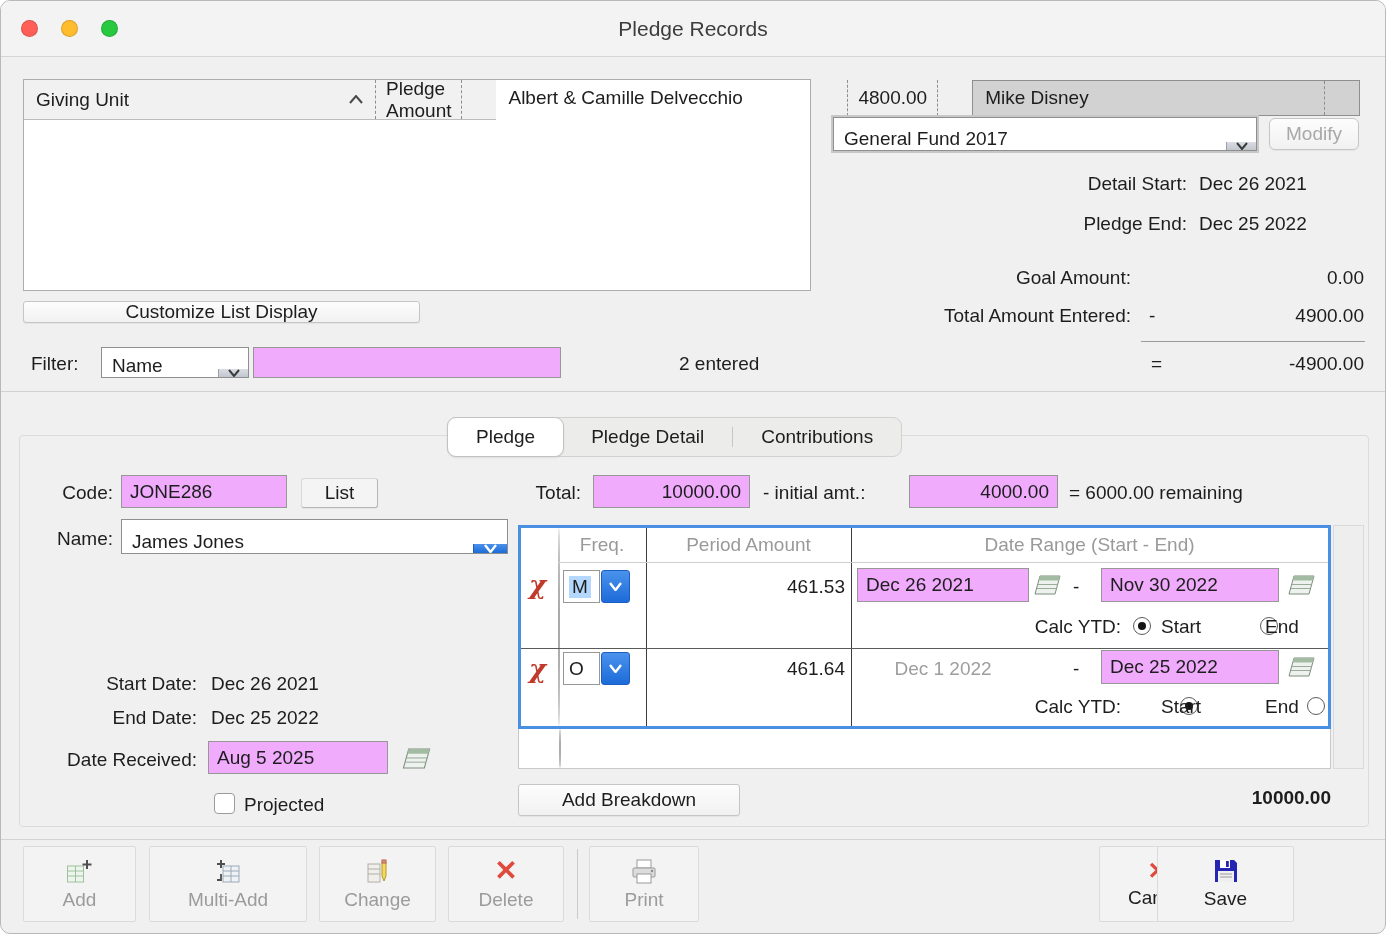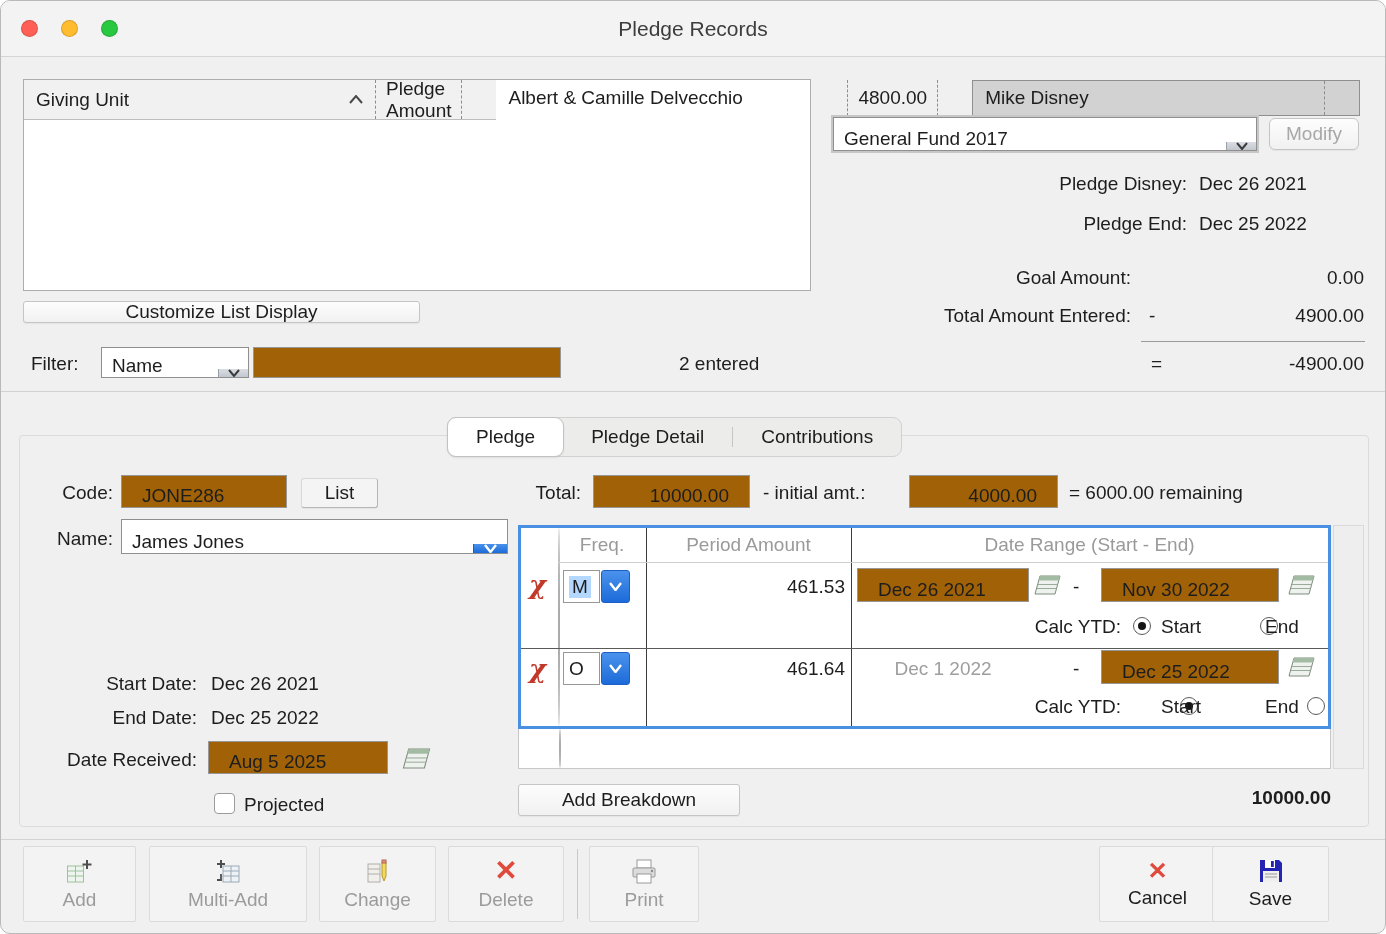--- a/index.html
+++ b/index.html
@@ -16,21 +16,21 @@
   
   .gtable{background:#fff;border:1px solid #adadad;display:flex;flex-direction:row}
   .grow{display:flex;align-items:center;height:36px}
   .grow .c1{width:352px;padding:0 12px;border-right:1px dashed #8d8d8d;height:100%;display:flex;align-items:center;position:relative;white-space:nowrap}
   .grow .c2{flex:1;padding:0 10px;border-right:1px dashed #8d8d8d;height:100%;display:flex;align-items:center;justify-content:flex-end}
   .grow .c3{width:34px;height:100%}
   .ghead{height:40px;background:#f2f1f1;border-bottom:1px solid #bdbdbd}
   .grow.sel{background:#d2d2d2}
   .grow.alt{background:#f8f7f7}
   
-  .tb{background:#a16207;border:1px solid #979797;display:flex;align-items:flex-end;padding:0 20px;font-size:19px;white-space:nowrap}
+  .tb{background:#f0abfc;border:1px solid #979797;display:flex;align-items:center;padding:0 8px;font-size:19px;white-space:nowrap}
   .tb.right{justify-content:flex-end}
   .sel{background:#fff;border:1px solid #8f8f8f;display:flex;align-items:flex-end}
   .sel .txt{flex:1;display:flex;align-items:center;padding:0 10px;white-space:nowrap;overflow:hidden}
   .chevseg{width:30px;display:flex;align-items:center;justify-content:center;border-left:1px solid #9aa0a8;background:linear-gradient(#dadde3,#c2c7cf)}
   .chevseg.blue{background:linear-gradient(#4a92ec,#1c6bd9);border-left:1px solid #1b5fc4}
   .btn{display:flex;align-items:center;justify-content:center;background:linear-gradient(#fdfdfd,#f2f1f1);border:1px solid #c6c5c5;border-radius:3px;font-size:19px;color:#1d1d1d;box-shadow:0 1px 1px rgba(0,0,0,.05);cursor:default}
   .btn.disabled{color:#a8a8a8;border-radius:6px}
   .rlabel{text-align:right;white-space:nowrap}
   .num{text-align:right;white-space:nowrap}
   
@@ -129,21 +129,21 @@
   <div class="sel abs" style="left:832px;top:116px;width:424px;height:34px;box-shadow:0 0 0 2px #c8c7c7">
     <span class="txt">General Fund 2017</span>
     <span class="chevseg">
         <svg width="12" height="8" viewBox="0 0 12 8">
           <polyline points="1,1 6,7 11,1" fill="none" stroke="#3c3c3c" stroke-width="2"></polyline>
         </svg>
       </span>
   </div>
   <div class="btn disabled abs" style="left:1268px;top:117px;width:90px;height:32px">Modify</div>
 
-  <div class="rlabel abs" style="left:900px;top:172px;width:286px">Pledge Disney:</div>
+  <div class="rlabel abs" style="left:900px;top:172px;width:286px">Detail Start:</div>
   <div class="abs" style="left:1198px;top:172px">Dec 26 2021</div>
   <div class="rlabel abs" style="left:900px;top:212px;width:286px">Pledge End:</div>
   <div class="abs" style="left:1198px;top:212px">Dec 25 2022</div>
 
   <div class="rlabel abs" style="left:830px;top:266px;width:300px">Goal Amount:</div>
   <div class="num abs" style="left:1200px;top:266px;width:163px">0.00</div>
   <div class="rlabel abs" style="left:780px;top:304px;width:350px">Total Amount Entered:</div>
   <div class="abs" style="left:1148px;top:304px">-</div>
   <div class="num abs" style="left:1200px;top:304px;width:163px">4900.00</div>
   <div class="abs" style="left:1140px;top:340px;width:224px;height:1px;background:#9b9b9b"></div>
@@ -332,21 +332,21 @@
         <rect x="3" y="10" width="22" height="9" rx="1" fill="#dddcdc" stroke="#9a9a9a"></rect>
         <rect x="7" y="16" width="14" height="9" fill="#ffffff" stroke="#9a9a9a"></rect>
         <circle cx="22" cy="13" r="1.2" fill="#8a8a8a"></circle>
       </svg>
     <span>Print</span>
   </div>
   <div class="tbtn dark" style="left:1098px;width:117px">
     <span class="xmark">✕</span>
     <span>Cancel</span>
   </div>
-  <div class="tbtn dark" style="left:1211px;width:117px">
+  <div class="tbtn dark" style="left:1156px;width:137px">
     <svg width="26" height="26" viewBox="0 0 26 26">
         <path d="M2 2 h19 l3 3 v19 H2 Z" fill="#2525b4"></path>
         <rect x="7" y="2" width="10" height="8" fill="#ffffff"></rect>
         <rect x="13" y="3" width="2.8" height="6" fill="#2525b4"></rect>
         <rect x="5" y="13" width="16" height="11" fill="#efefef"></rect>
         <line x1="7" y1="16" x2="19" y2="16" stroke="#9a9a9a"></line>
         <line x1="7" y1="19" x2="19" y2="19" stroke="#9a9a9a"></line>
       </svg>
     <span>Save</span>
   </div>

